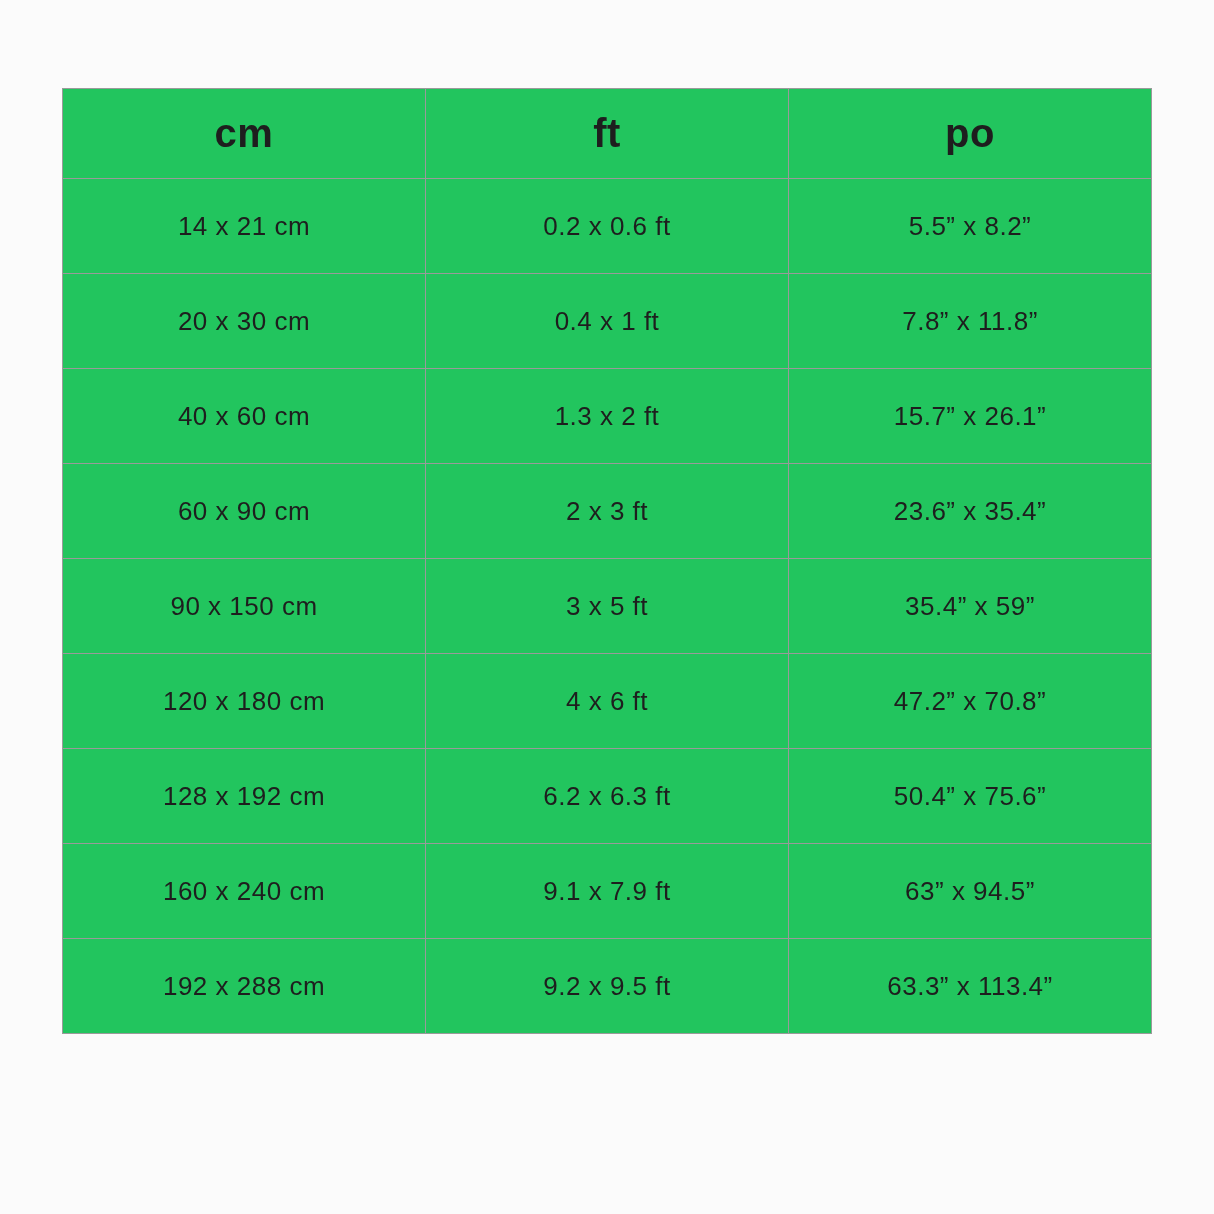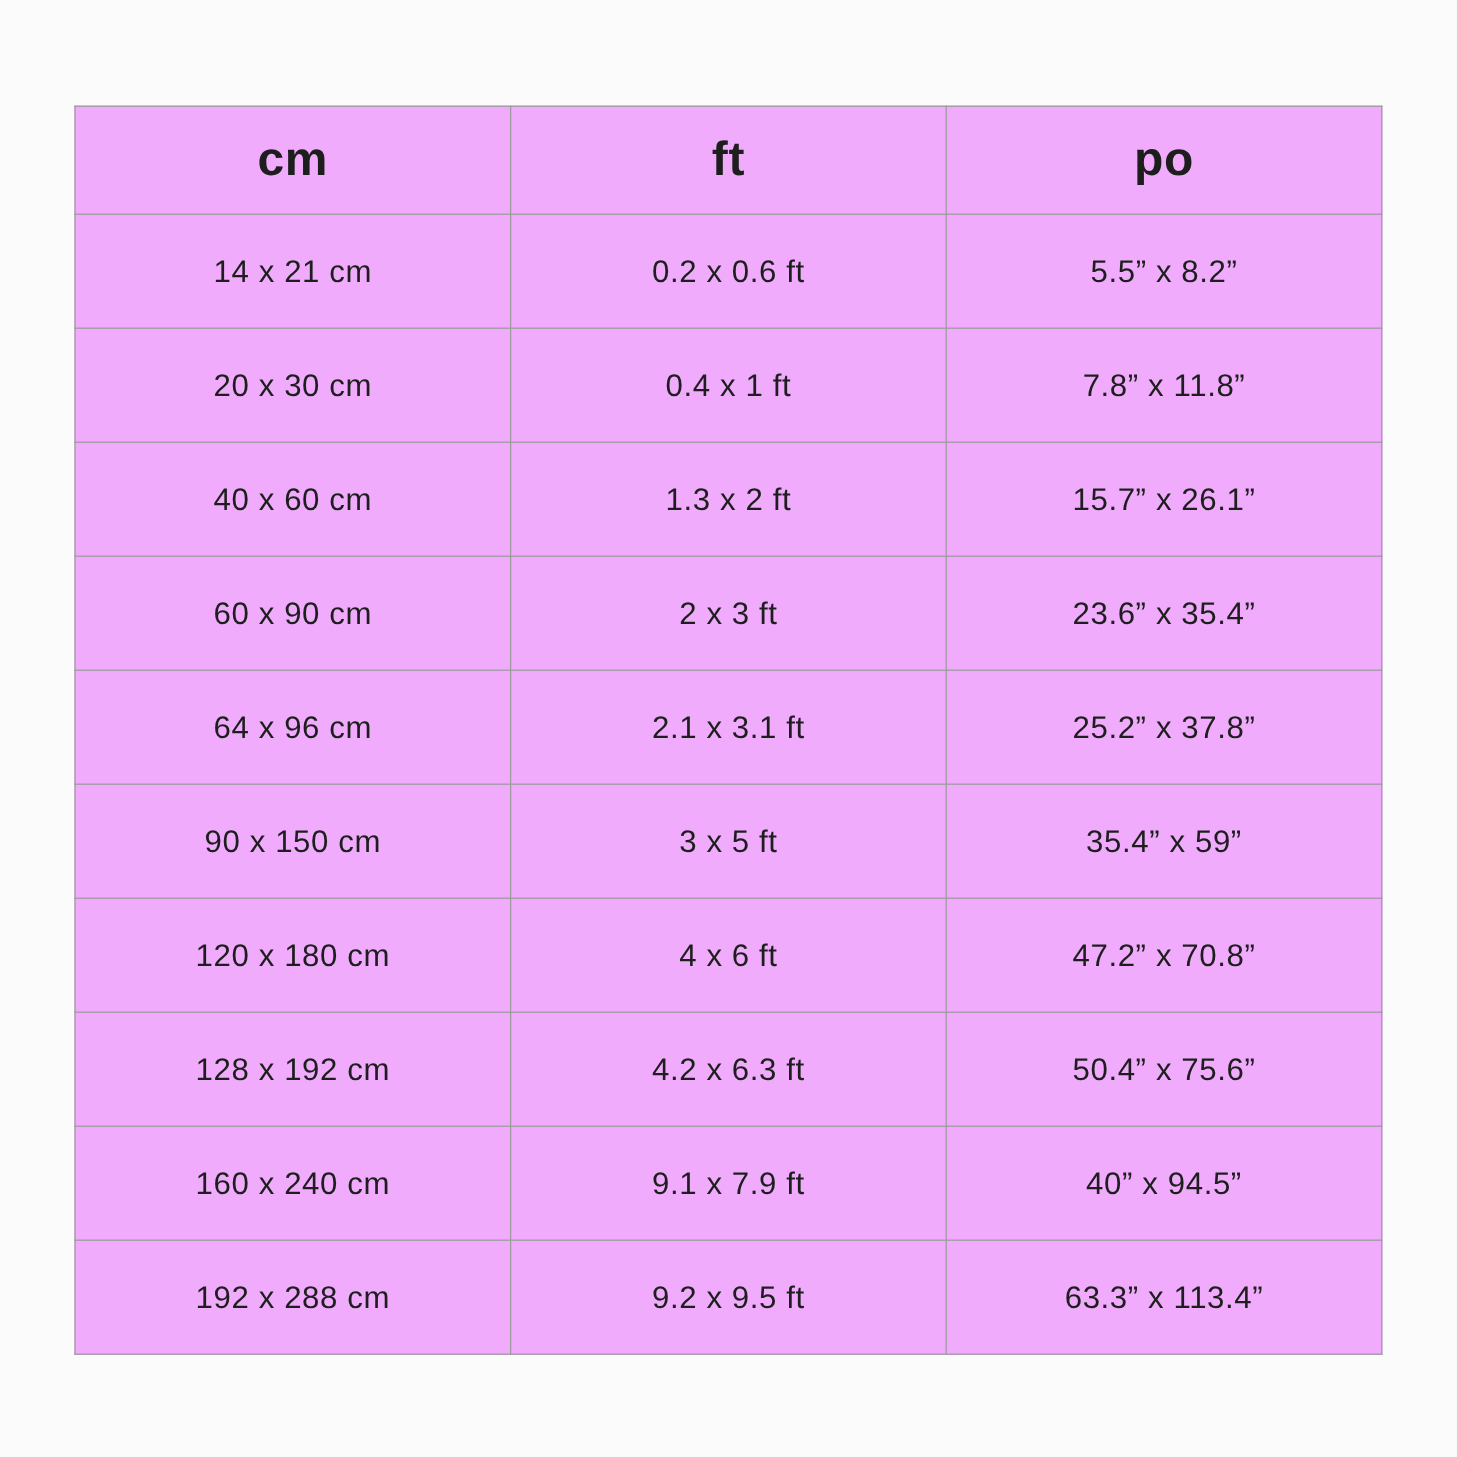--- a/index.html
+++ b/index.html
@@ -18,21 +18,21 @@
   }
   .table-wrap {
     position: absolute;
     left: 62px;
     top: 88px;
   }
   table.size-table {
     border-collapse: collapse;
     table-layout: fixed;
     width: 1089px;
-    background: #f0abfc;
+    background: #22c55e;
   }
   table.size-table col { width: 363px; }
   table.size-table th,
   table.size-table td {
     border: 1.5px solid #9a9a9a;
     text-align: center;
     vertical-align: middle;
     color: #1e1e1e;
     padding: 0;
     overflow: hidden;
@@ -84,43 +84,38 @@
           <td>40 x 60 cm</td>
           <td>1.3 x 2 ft</td>
           <td>15.7” x 26.1”</td>
         </tr>
         <tr>
           <td>60 x 90 cm</td>
           <td>2 x 3 ft</td>
           <td>23.6” x 35.4”</td>
         </tr>
         <tr>
-          <td>64 x 96 cm</td>
-          <td>2.1 x 3.1 ft</td>
-          <td>25.2” x 37.8”</td>
-        </tr>
-        <tr>
           <td>90 x 150 cm</td>
           <td>3 x 5 ft</td>
           <td>35.4” x 59”</td>
         </tr>
         <tr>
           <td>120 x 180 cm</td>
           <td>4 x 6 ft</td>
           <td>47.2” x 70.8”</td>
         </tr>
         <tr>
           <td>128 x 192 cm</td>
-          <td>4.2 x 6.3 ft</td>
+          <td>6.2 x 6.3 ft</td>
           <td>50.4” x 75.6”</td>
         </tr>
         <tr>
           <td>160 x 240 cm</td>
           <td>9.1 x 7.9 ft</td>
-          <td>40” x 94.5”</td>
+          <td>63” x 94.5”</td>
         </tr>
         <tr>
           <td>192 x 288 cm</td>
           <td>9.2 x 9.5 ft</td>
           <td>63.3” x 113.4”</td>
         </tr>
       </tbody>
     </table>
   </div>
 </div>

